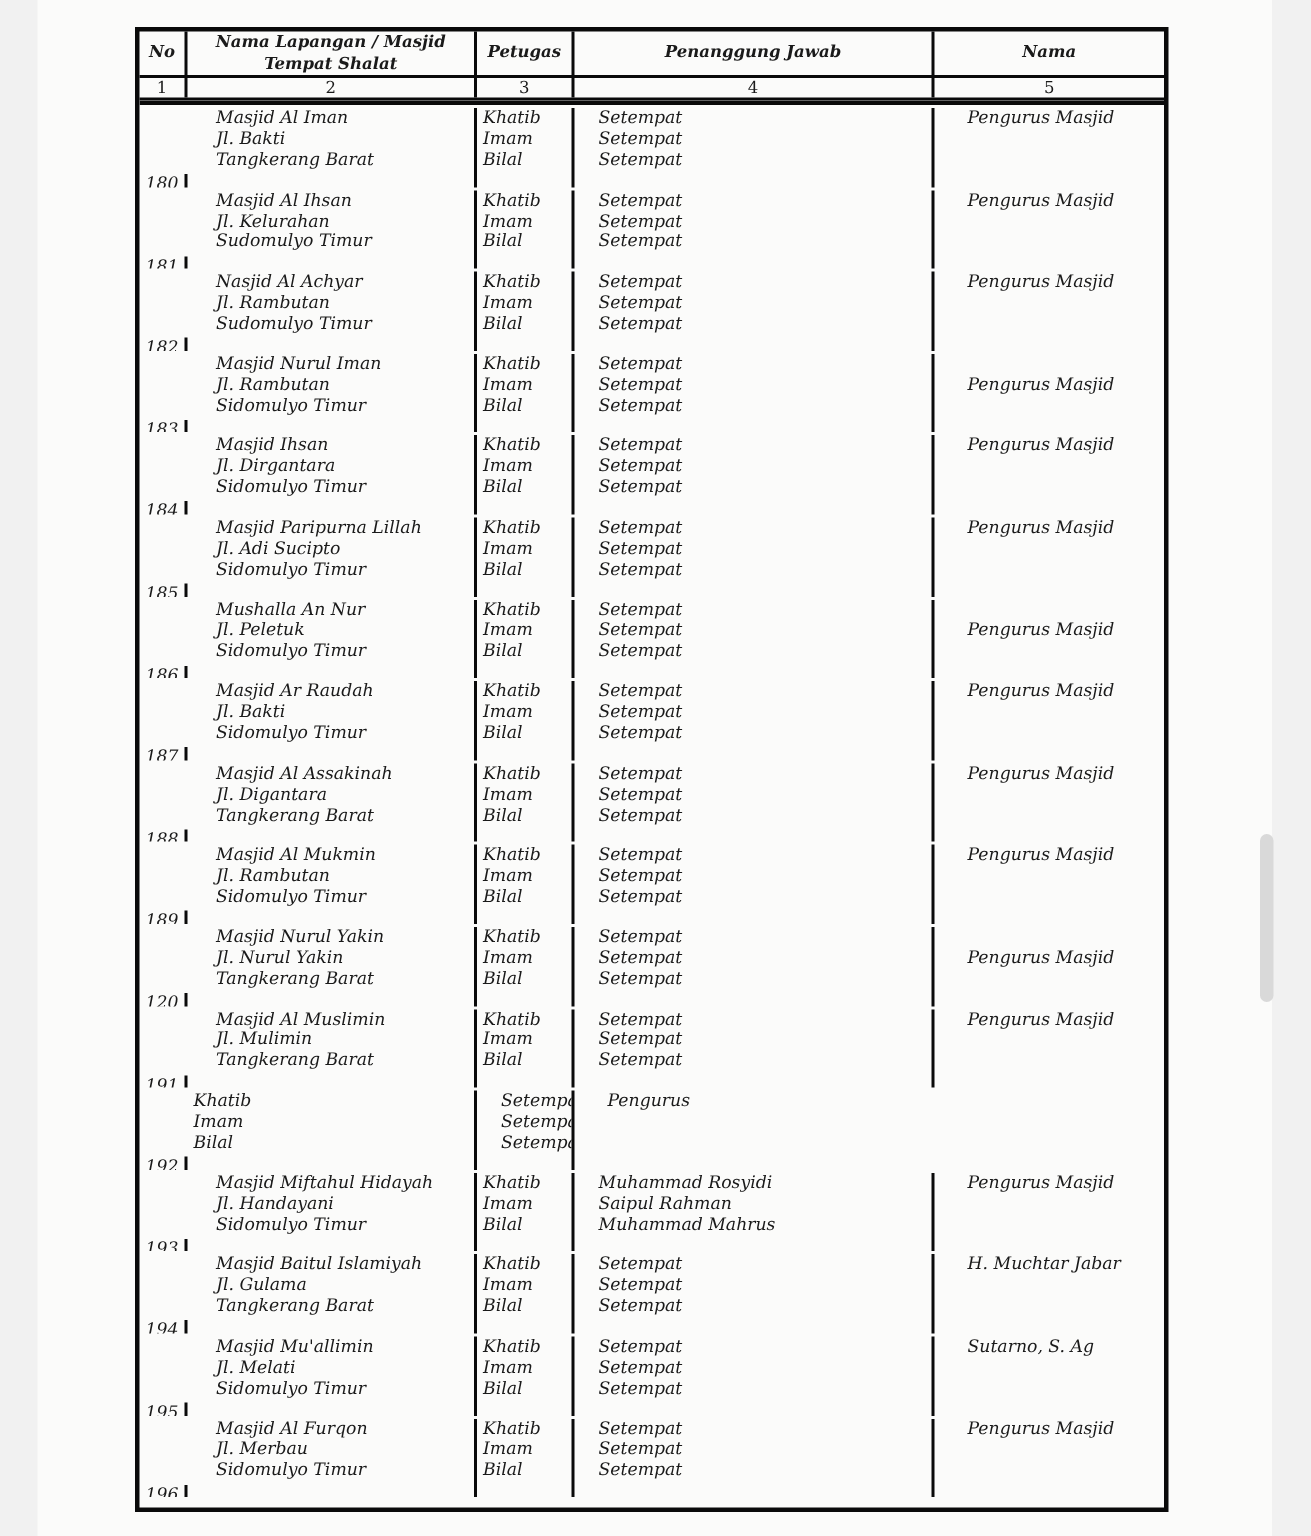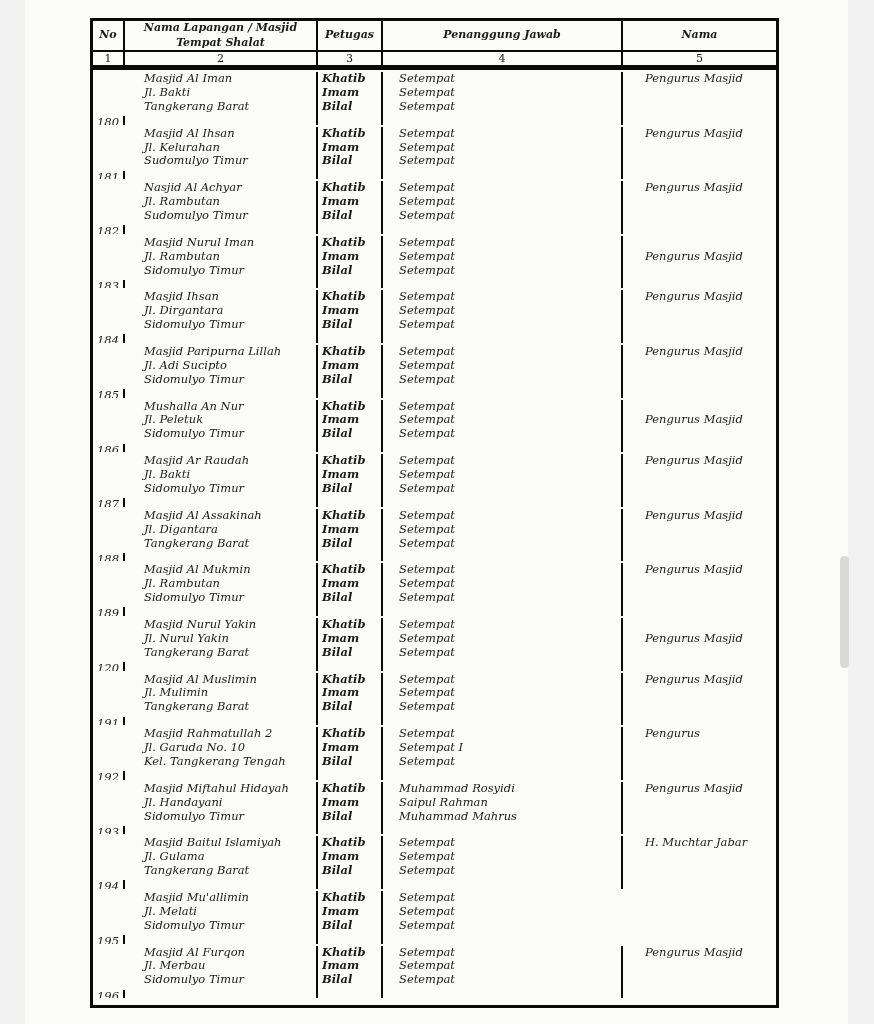--- a/index.html
+++ b/index.html
@@ -36,21 +36,21 @@
   }
 
   .head-spacer { height: 2px; border-bottom: 3px solid #0a0a0a; background: #fbfbfa; }
 
   .tbody { }
   .trow { height: 54.6px; padding-top: 2px; }
   .trow > div { font-style: italic; font-size: 11.5px; line-height: 13.9px; }
   .cell-line { white-space: nowrap; }
   .c-no { text-align: center; margin-top: 44px; }
   .c-place { padding-left: 19px; }
-  .c-petugas { padding-left: 4px; font-weight: bold; }
+  .c-petugas { padding-left: 4px; font-weight: normal; }
   .c-nama { padding-left: 16px; }
   .c-pj { padding-left: 22px; }
   .blank-line { height: 13.9px; }
 
   .scrollbar-thumb {
     position: absolute; left: 840px; top: 556px; width: 9px; height: 112px;
     background: #d9d9d9; border-radius: 5px;
   }
 </style>
 </head>
@@ -351,25 +351,20 @@
       <div class="cell-line">Setempat</div>
       <div class="cell-line">Setempat</div>
     </div>
     <div class="c-pj">
             <div class="cell-line">Pengurus Masjid</div>
           </div>
   </div>
 
   <div class="grid-row trow">
     <div class="c-no">192</div>
-    <div class="c-place">
-      <div class="cell-line">Masjid Rahmatullah 2</div>
-      <div class="cell-line">Jl. Garuda No. 10</div>
-      <div class="cell-line">Kel. Tangkerang Tengah</div>
-    </div>
     <div class="c-petugas">
       <div class="cell-line">Khatib</div>
       <div class="cell-line">Imam</div>
       <div class="cell-line">Bilal</div>
     </div>
     <div class="c-nama">
       <div class="cell-line">Setempat</div>
       <div class="cell-line">Setempat I</div>
       <div class="cell-line">Setempat</div>
     </div>
@@ -432,20 +427,23 @@
     <div class="c-petugas">
       <div class="cell-line">Khatib</div>
       <div class="cell-line">Imam</div>
       <div class="cell-line">Bilal</div>
     </div>
     <div class="c-nama">
       <div class="cell-line">Setempat</div>
       <div class="cell-line">Setempat</div>
       <div class="cell-line">Setempat</div>
     </div>
+    <div class="c-pj">
+            <div class="cell-line">Sutarno, S. Ag</div>
+          </div>
   </div>
 
   <div class="grid-row trow">
     <div class="c-no">196</div>
     <div class="c-place">
       <div class="cell-line">Masjid Al Furqon</div>
       <div class="cell-line">Jl. Merbau</div>
       <div class="cell-line">Sidomulyo Timur</div>
     </div>
     <div class="c-petugas">

